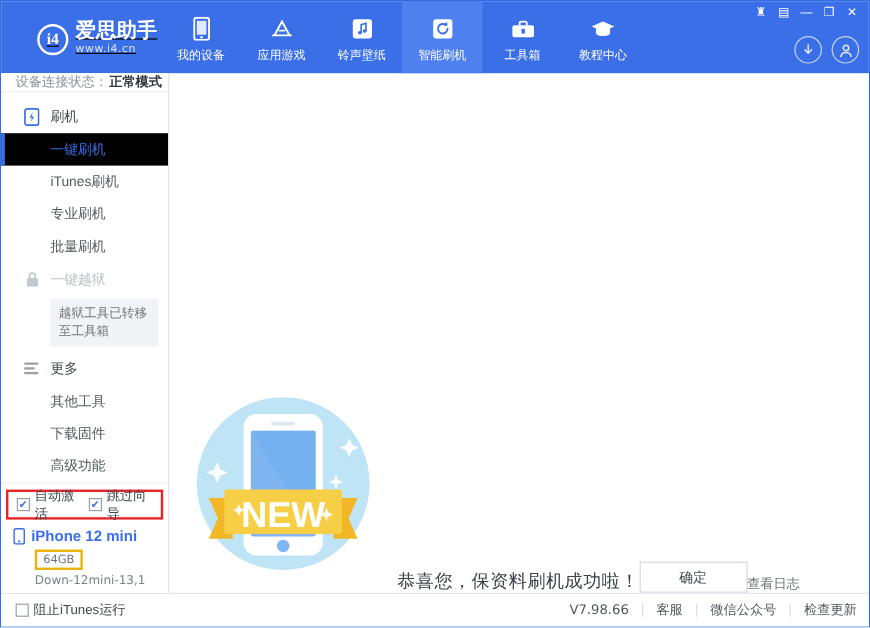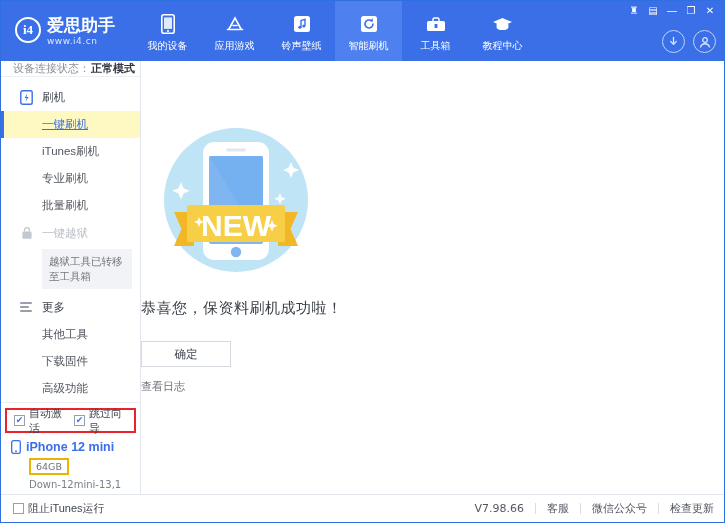--- a/index.html
+++ b/index.html
@@ -21,22 +21,22 @@
   
   .header {
     height: 60px;
     background: #3a6fe8;
     display: flex;
     align-items: center;
     position: relative;
     flex: 0 0 60px;
   }
   .logo {
-    display: flex; align-items: flex-start;
-    padding-left: 14px; width: 133px;
+    display: flex; align-items: flex-end;
+    padding-left: 30px; width: 133px; text-decoration: underline;
   }
   .logo-badge {
     width: 26px; height: 26px; border-radius: 50%;
     border: 2px solid #ffffff;
     display: flex; align-items: center; justify-content: center;
     font-size: 13px; font-weight: bold; color: #ffffff;
     font-family: "Liberation Serif", serif;
     flex: 0 0 26px;
   }
   .logo-text { margin-left: 6px; line-height: 1; }
@@ -113,21 +113,21 @@
   .tree-group .gicon {
     width: 15px; height: 15px; margin-right: 8px;
     display: flex; align-items: center; justify-content: center;
   }
   .tree-item {
     height: 27px; display: flex; align-items: center;
     padding-left: 41px; font-size: 11.5px; color: #52575f;
     cursor: pointer; position: relative;
   }
   .tree-item.active {
-    background: #fef9c3; color: #3a6fe8; text-decoration: underline;
+    background: #000000; color: #3a6fe8;
   }
   .tree-item.active::before {
     content: ""; position: absolute; left: 0; top: 0;
     width: 3px; height: 100%; background: #3a6fe8;
   }
   .tree-group.disabled { color: #b9bec7; }
   .tooltip-box {
     margin: 2px 8px 4px 41px;
     background: #f2f3f6;
     color: #70757e; font-size: 10.5px;
@@ -172,23 +172,22 @@
   }
   .device-model {
     margin: 4px 0 0 18px; font-size: 10px; color: #7b808a;
     font-family: "DejaVu Sans", sans-serif;
   }
 
   
   .main {
     flex: 1 1 auto;
     background: #ffffff;
-    display: flex; flex-direction: column;
-    align-items: flex-start; justify-content: flex-start;
-    padding-top: 55px;
+    display: flex; flex-direction: row;
+    align-items: flex-end; justify-content: flex-start;
   }
   .illus { width: 190px; height: 175px; }
   .success-text {
     margin-top: 8px;
     font-size: 15px; color: #3b4048; letter-spacing: .5px;
   }
   .ok-btn {
     margin-top: 23px;
     width: 90px; height: 26px;
     border: 1px solid #d5d9e0; background: #ffffff;

